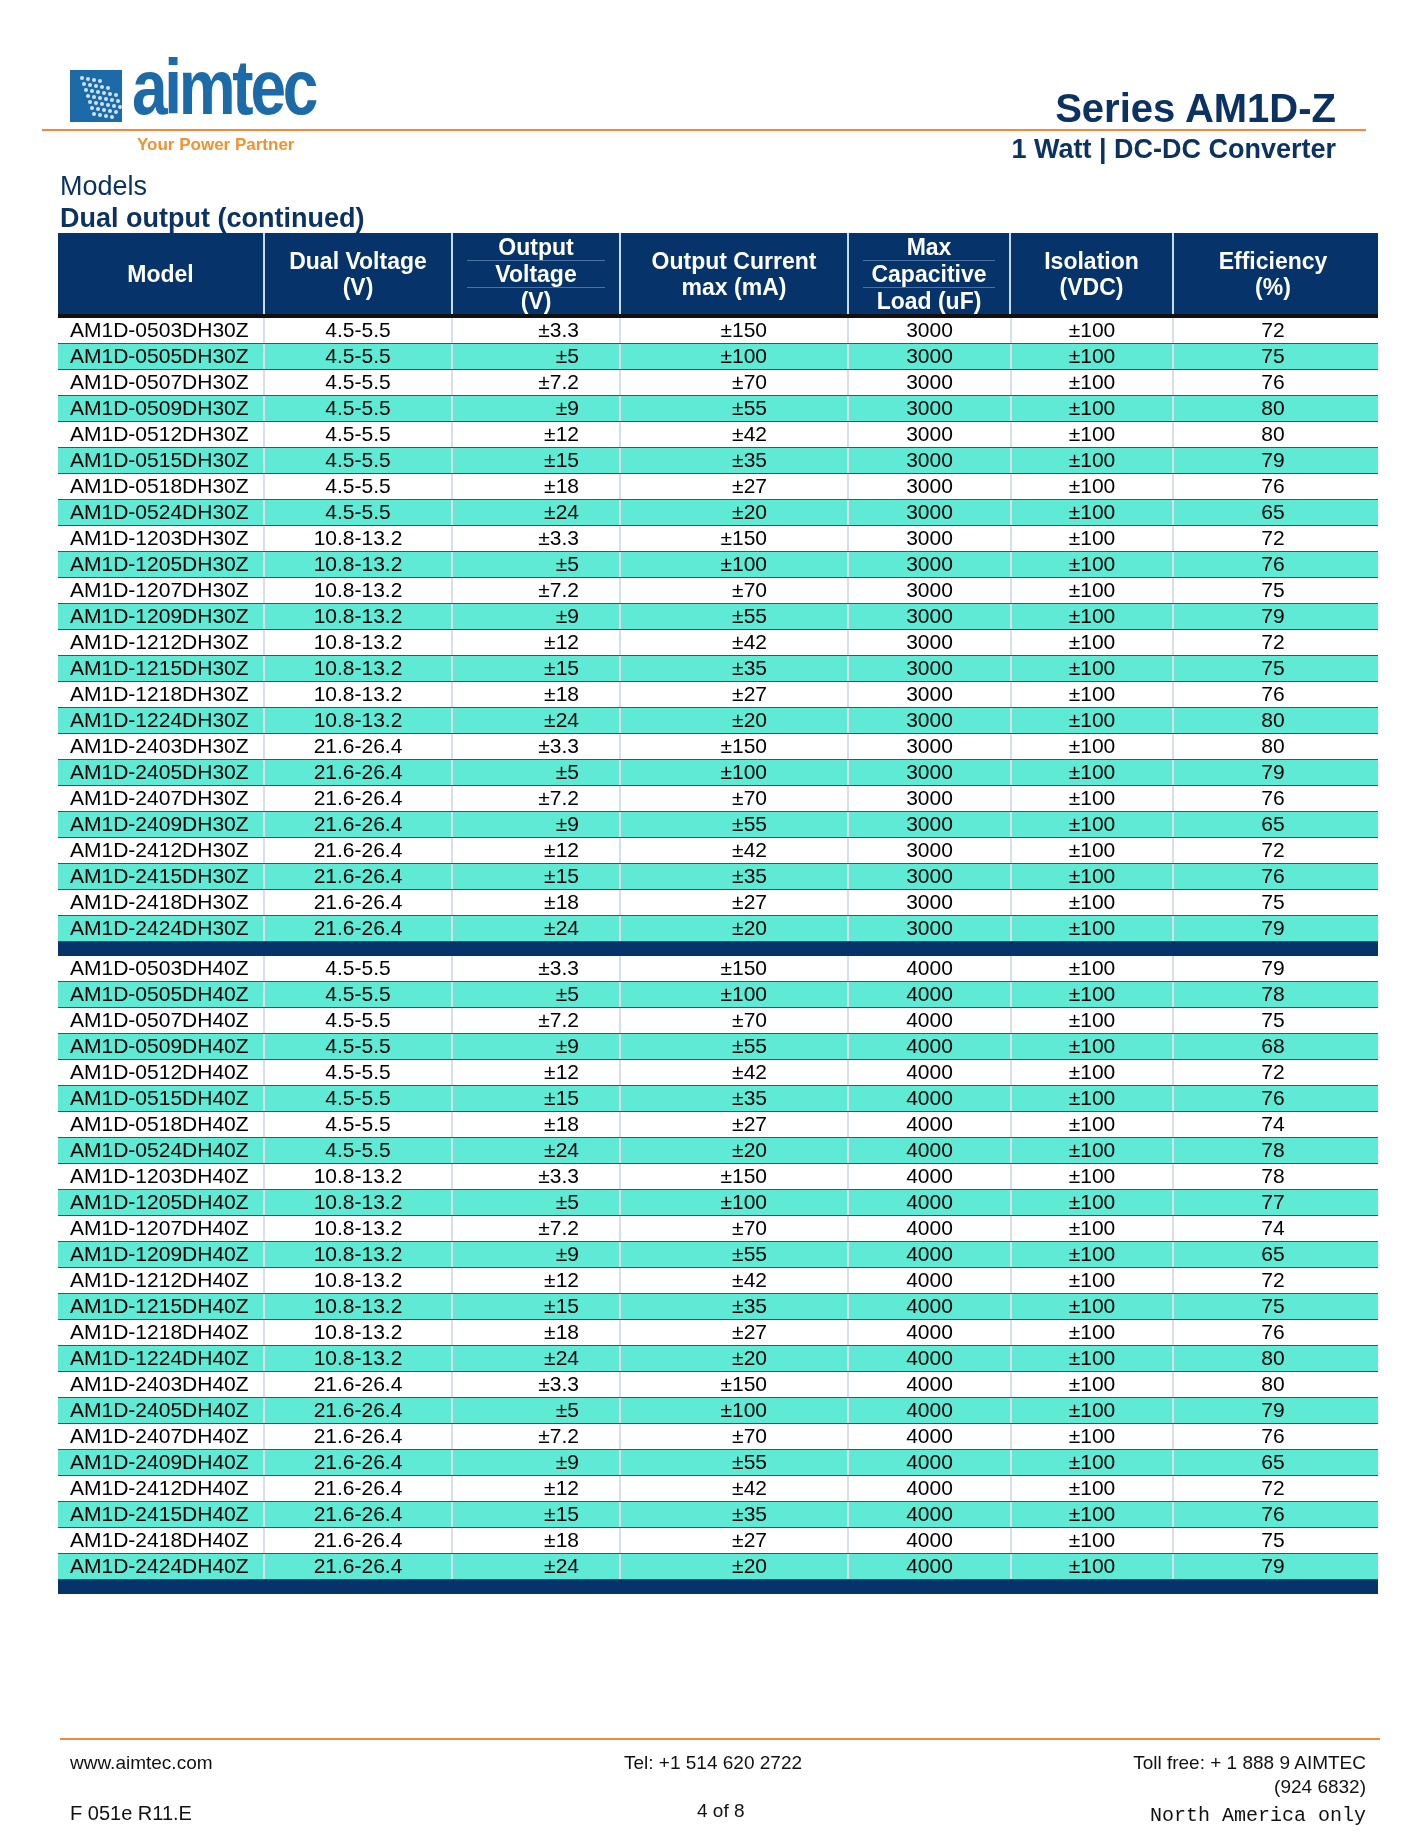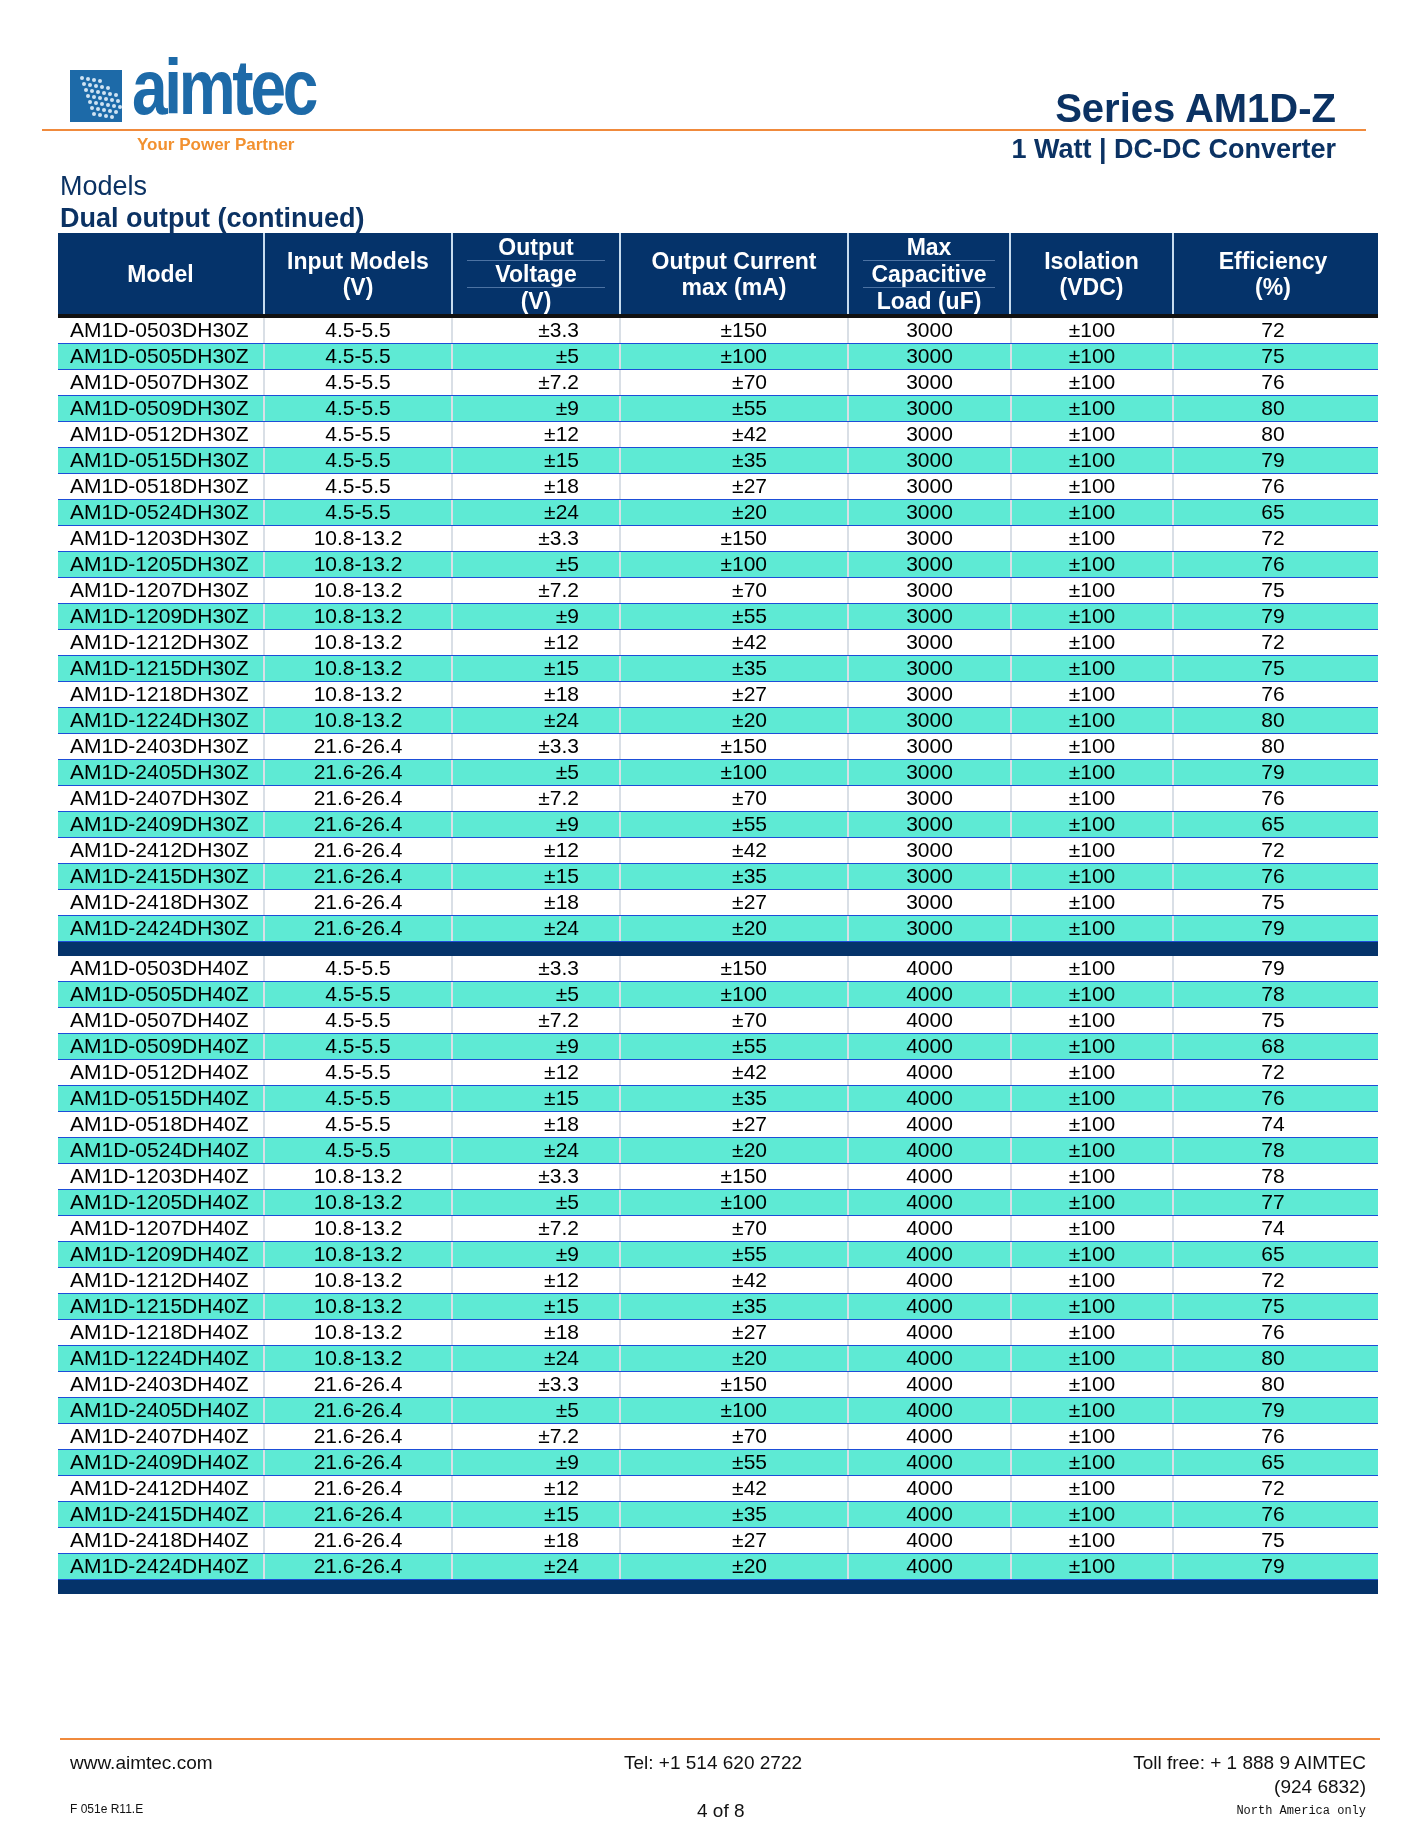--- a/index.html
+++ b/index.html
@@ -35,21 +35,21 @@
   .td { font-size: 21px; line-height: 24px; text-align: center; border-right: 2px solid #d9dfe6; white-space: nowrap; }
   .td:last-child { border-right: none; }
   .td.model { text-align: left; padding-left: 12px; }
   .td.ov { text-align: right; padding-right: 40px; }
   .td.oc { text-align: right; padding-right: 80px; }
 
   .sep-bar { height: 14px; background: #05336a; }
 
   .bottom-rule { position: absolute; left: 60px; top: 1738px; width: 1320px; height: 2px; background: #f08a3c; }
   .foot { position: absolute; font-size: 19px; color: #111; }
-  .foot.small { font-size: 12px; }
+  .foot.small { font-size: 20px; }
 </style>
 </head>
 <body>
 
 <div class="logo">
   <div class="logo-box" id="logo-box">
       <span class="stripe" style="left: 10px; top: 6px;"></span>
       <span class="stripe" style="left: 16px; top: 7px;"></span>
       <span class="stripe" style="left: 22px; top: 8px;"></span>
       <span class="stripe" style="left: 28px; top: 9px;"></span>
@@ -95,21 +95,21 @@
 
 <div class="sec-title">Models</div>
 <div class="sec-sub">Dual output (continued)</div>
 
 <div class="table">
   <div class="thead" id="thead">
       <div class="th c0">
         <span class="line">Model</span>
       </div>
       <div class="th c1">
-        <span class="line">Input Models</span>
+        <span class="line">Dual Voltage</span>
         <span class="line">(V)</span>
       </div>
       <div class="th c2 stack">
         <span class="line">Output</span>
         <span class="line">Voltage</span>
         <span class="line">(V)</span>
       </div>
       <div class="th c3">
         <span class="line">Output Current</span>
         <span class="line">max (mA)</span>

